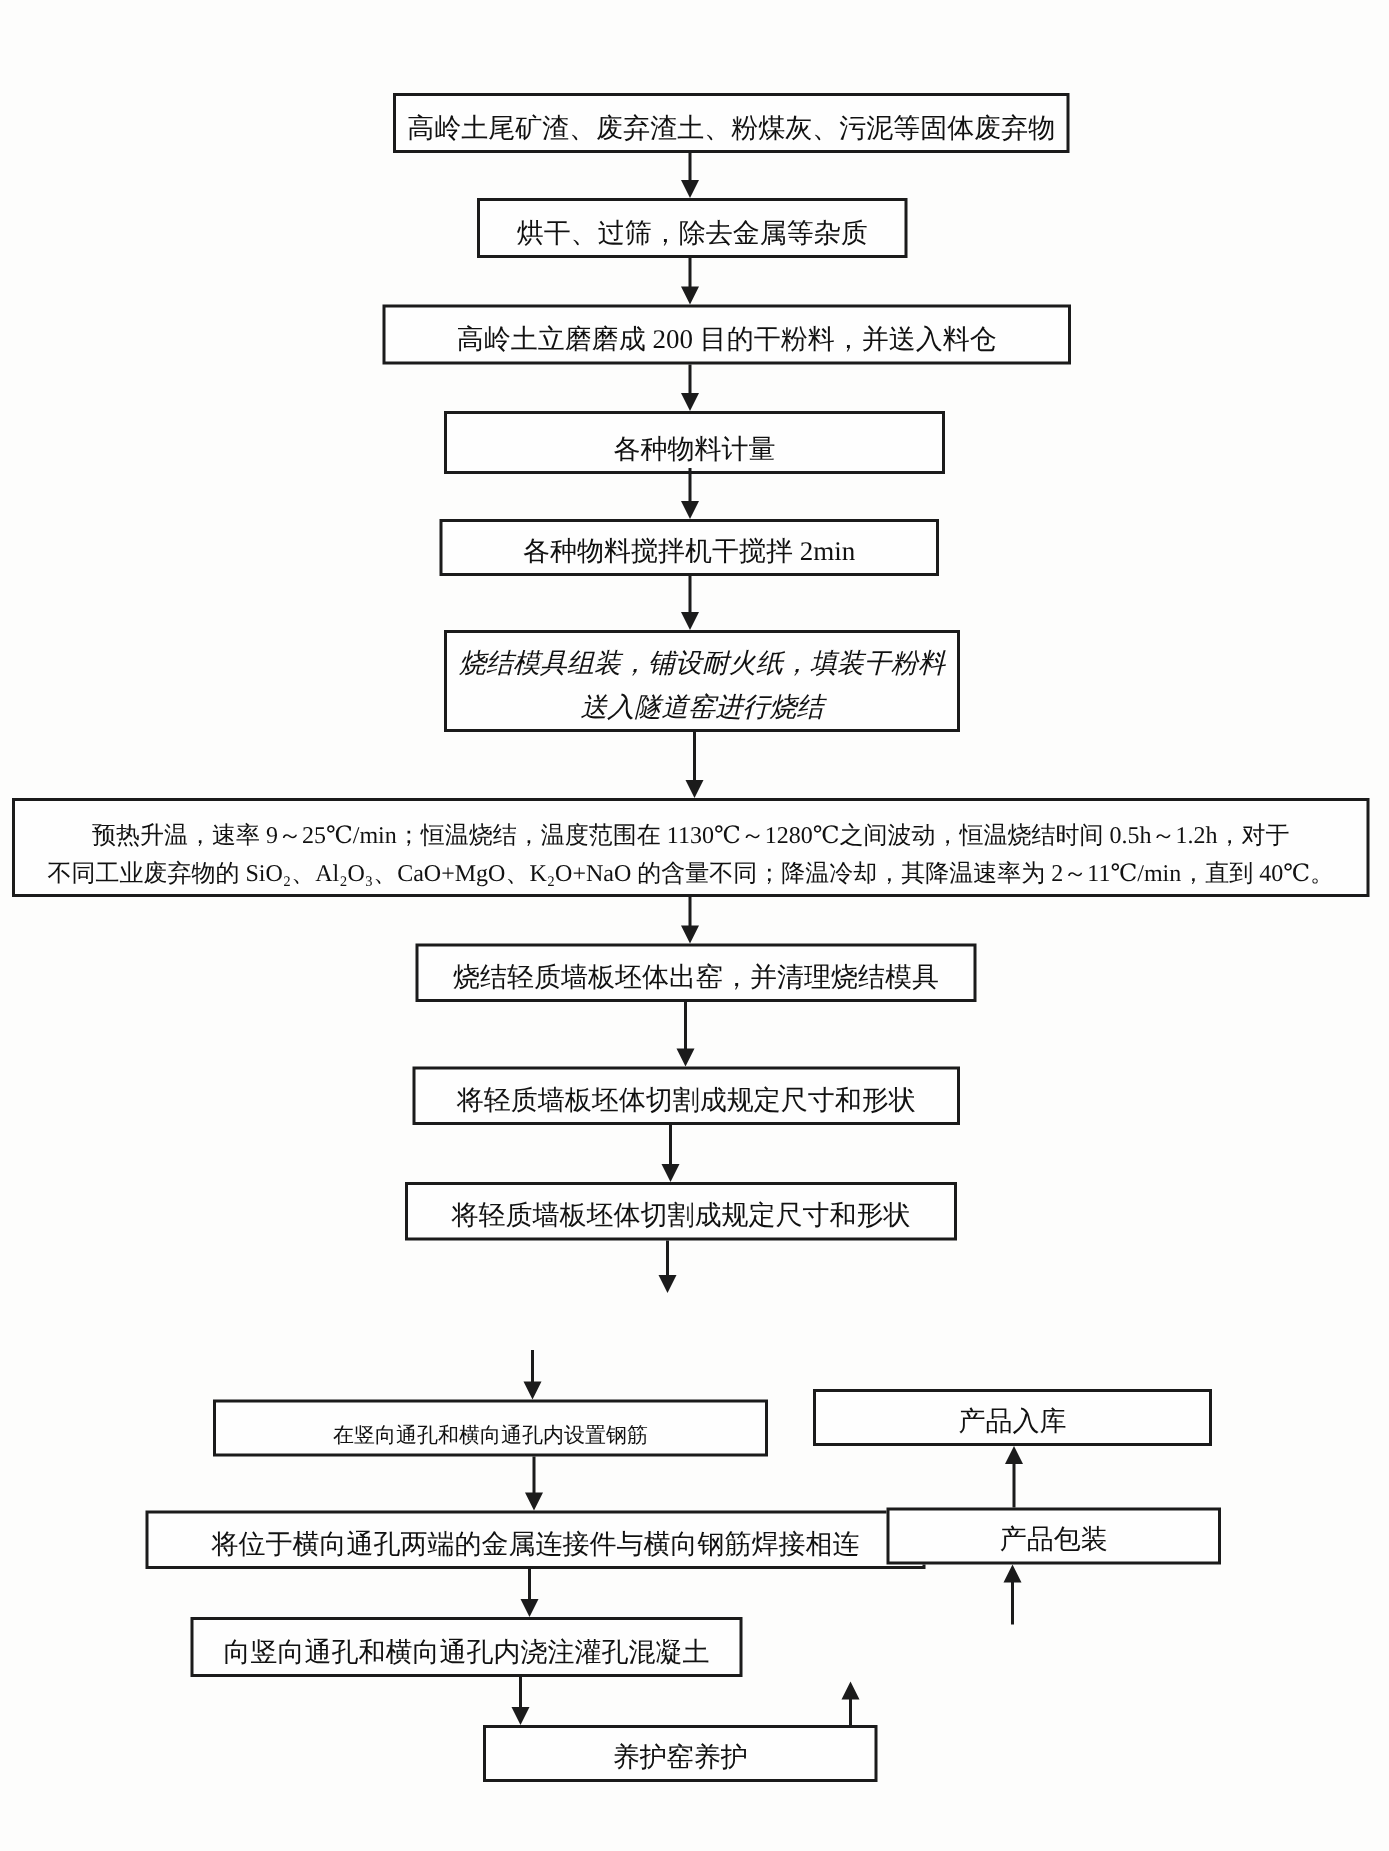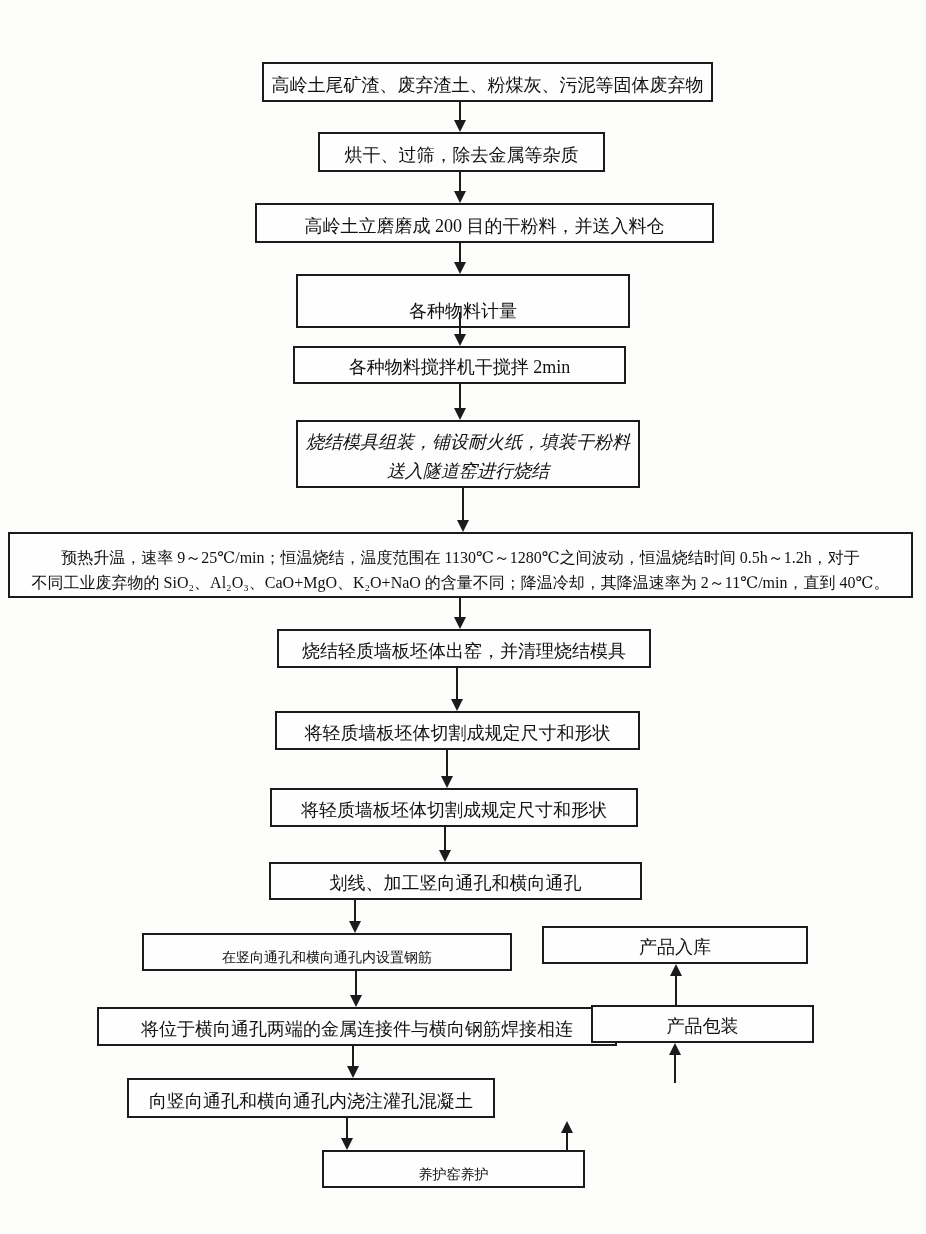--- a/index.html
+++ b/index.html
@@ -44,21 +44,21 @@
 <div class="canvas">
     <div class="node" style="left: 262px; top: 62px; width: 451px; height: 40px; font-size: 18px;">
       <div class="line">高岭土尾矿渣、废弃渣土、粉煤灰、污泥等固体废弃物</div>
     </div>
     <div class="node" style="left: 318px; top: 132px; width: 287px; height: 40px; font-size: 18px;">
       <div class="line">烘干、过筛，除去金属等杂质</div>
     </div>
     <div class="node" style="left: 255px; top: 203px; width: 459px; height: 40px; font-size: 18px;">
       <div class="line">高岭土立磨磨成 200 目的干粉料，并送入料仓</div>
     </div>
-    <div class="node" style="left: 296px; top: 274px; width: 334px; height: 54px; font-size: 18px;">
+    <div class="node" style="left: 296px; top: 274px; width: 334px; height: 42px; font-size: 18px;">
       <div class="line">各种物料计量</div>
     </div>
     <div class="node" style="left: 293px; top: 346px; width: 333px; height: 38px; font-size: 18px;">
       <div class="line">各种物料搅拌机干搅拌 2min</div>
     </div>
     <div class="node" style="left: 296px; top: 420px; width: 344px; height: 68px; font-size: 18px; font-style: italic;">
       <div class="line">烧结模具组装，铺设耐火纸，填装干粉料</div>
       <div class="line">送入隧道窑进行烧结</div>
     </div>
     <div class="node" style="left: 8px; top: 532px; width: 905px; height: 66px; font-size: 16px;">
@@ -67,33 +67,30 @@
     </div>
     <div class="node" style="left: 277px; top: 629px; width: 374px; height: 39px; font-size: 18px;">
       <div class="line">烧结轻质墙板坯体出窑，并清理烧结模具</div>
     </div>
     <div class="node" style="left: 275px; top: 711px; width: 365px; height: 39px; font-size: 18px;">
       <div class="line">将轻质墙板坯体切割成规定尺寸和形状</div>
     </div>
     <div class="node" style="left: 270px; top: 788px; width: 368px; height: 39px; font-size: 18px;">
       <div class="line">将轻质墙板坯体切割成规定尺寸和形状</div>
     </div>
-    <div class="node" style="left: 269px; top: 862px; width: 373px; height: 38px; font-size: 18px;">
-      <div class="line">划线、加工竖向通孔和横向通孔</div>
-    </div>
     <div class="node" style="left: 142px; top: 933px; width: 370px; height: 38px; font-size: 14px;">
       <div class="line">在竖向通孔和横向通孔内设置钢筋</div>
     </div>
     <div class="node" style="left: 97px; top: 1007px; width: 520px; height: 39px; font-size: 18px;">
       <div class="line">将位于横向通孔两端的金属连接件与横向钢筋焊接相连</div>
     </div>
     <div class="node" style="left: 127px; top: 1078px; width: 368px; height: 40px; font-size: 18px;">
       <div class="line">向竖向通孔和横向通孔内浇注灌孔混凝土</div>
     </div>
-    <div class="node" style="left: 322px; top: 1150px; width: 263px; height: 38px; font-size: 14px;">
+    <div class="node" style="left: 322px; top: 1150px; width: 263px; height: 38px; font-size: 18px;">
       <div class="line">养护窑养护</div>
     </div>
     <div class="node" style="left: 542px; top: 926px; width: 266px; height: 38px; font-size: 18px;">
       <div class="line">产品入库</div>
     </div>
     <div class="node" style="left: 591px; top: 1005px; width: 223px; height: 38px; font-size: 18px;">
       <div class="line">产品包装</div>
     </div>
     <div class="arrow down" style="left: 454px; top: 102px; height: 30px;">
       <div class="shaft"></div>

